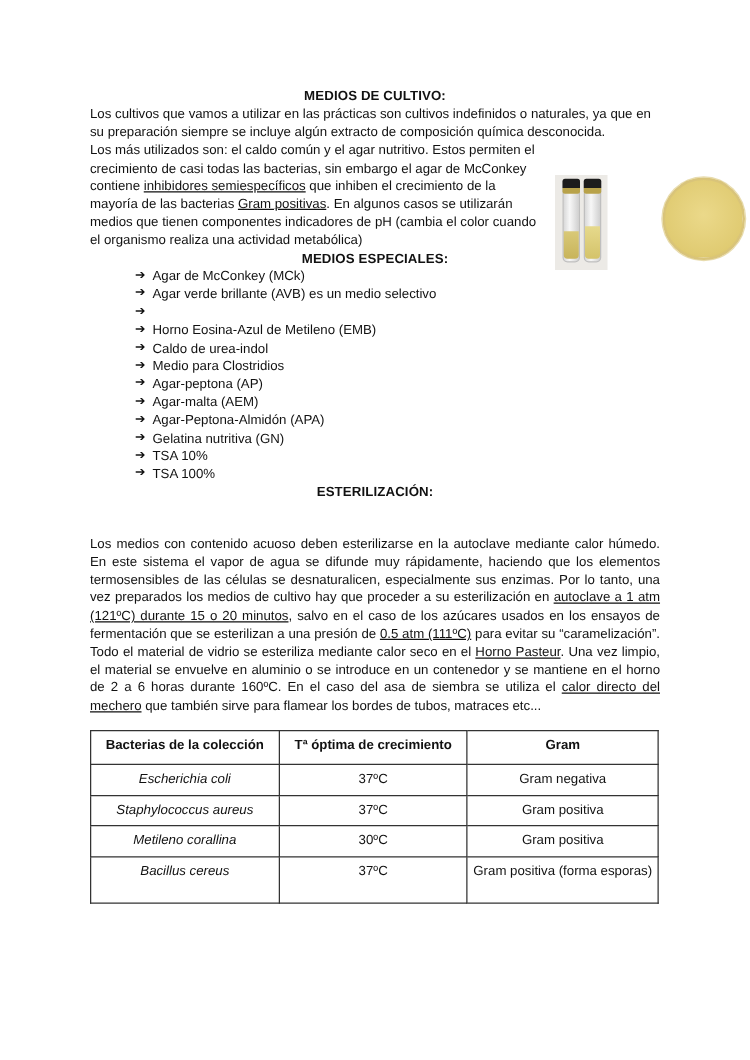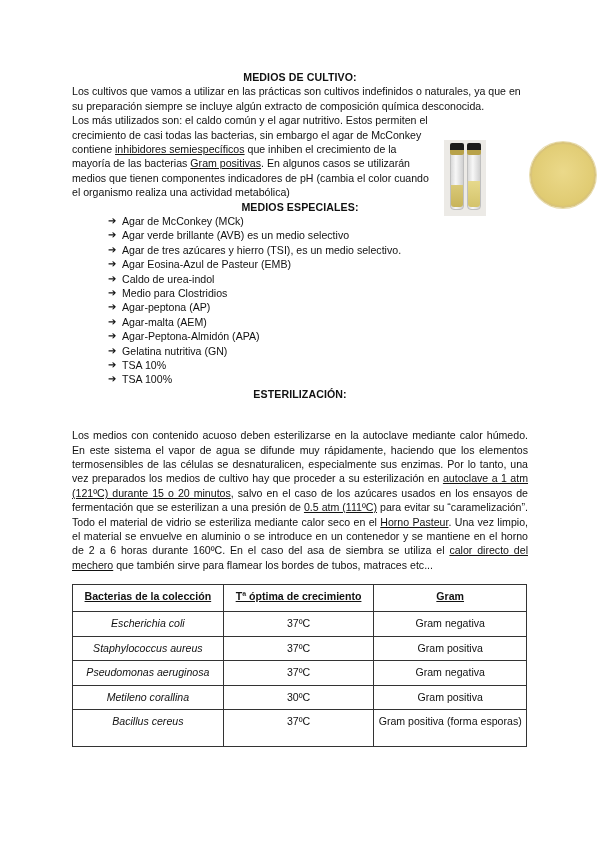--- a/index.html
+++ b/index.html
@@ -17,21 +17,21 @@
     .tubes { position: absolute; left: 0; top: 0; width: 42px; height: 76px; background: #eceae6; }
     .tube { position: absolute; top: 4px; width: 14px; height: 66px; border-radius: 2px 2px 4px 4px; background: linear-gradient(to right, #d9d9d9, #f7f7f7 40%, #d0d0d0); border: 1px solid #bfbfbf; }
     .tube .cap { position: absolute; left: -1px; top: -2px; width: 14px; height: 12px; border-radius: 2px; background: linear-gradient(#1c1c1c 60%, #b8a24a 60%); }
     .tube .liquid { position: absolute; left: 0; bottom: 2px; width: 12px; height: 22px; background: linear-gradient(#d9c978, #c8b45a); border-radius: 0 0 3px 3px; }
     .dish { position: absolute; left: 86px; top: 2px; width: 66px; height: 66px; border-radius: 50%; background: radial-gradient(circle at 50% 45%, #ebd98a, #e0cb72 70%, #cbb35a 100%); border: 2px solid #d9c47a; box-shadow: 0 0 0 1px #e8dcae; }
     ul.list { list-style: none; padding-left: 36px; }
     ul.list li { display: flex; align-items: center; height: 14.4px; }
     .arrow { width: 14px; display: inline-block; font-size: 10px; }
     table { border-collapse: collapse; position: absolute; left: 72px; top: 584px; width: 455px; font-size: 10.6px; }
     td, th { border: 1.5px solid #333; text-align: center; vertical-align: top; padding: 5px 4px 5px 4px; line-height: 13px; }
-    th { font-weight: bold; height: 27px; text-decoration: underline; }
+    th { font-weight: bold; height: 27px; }
     td { height: 24.5px; }
     td.sp { font-style: italic; }
     col.c1 { width: 151px; } col.c2 { width: 151px; } col.c3 { width: 153px; }
   </style>
 </head>
 <body>
 
 <div class="page">
   <h2>MEDIOS DE CULTIVO:</h2>
 
@@ -59,25 +59,24 @@
     <li>
         <span class="arrow">➔</span>
         <span>Agar de McConkey (MCk)</span>
       </li>
     <li>
         <span class="arrow">➔</span>
         <span>Agar verde brillante (AVB) es un medio selectivo</span>
       </li>
     <li>
         <span class="arrow">➔</span>
-        <span>Agar de tres azúcares y hierro (TSI), es un medio selectivo.</span>
       </li>
     <li>
         <span class="arrow">➔</span>
-        <span>Agar Eosina-Azul de Pasteur (EMB)</span>
+        <span>Horno Eosina-Azul de Metileno (EMB)</span>
       </li>
     <li>
         <span class="arrow">➔</span>
         <span>Caldo de urea-indol</span>
       </li>
     <li>
         <span class="arrow">➔</span>
         <span>Medio para Clostridios</span>
       </li>
     <li>
@@ -128,25 +127,20 @@
       <td class="sp">Escherichia coli</td>
       <td>37ºC</td>
       <td>Gram negativa</td>
     </tr>
     <tr>
       <td class="sp">Staphylococcus aureus</td>
       <td>37ºC</td>
       <td>Gram positiva</td>
     </tr>
     <tr>
-      <td class="sp">Pseudomonas aeruginosa</td>
-      <td>37ºC</td>
-      <td>Gram negativa</td>
-    </tr>
-    <tr>
       <td class="sp">Metileno corallina</td>
       <td>30ºC</td>
       <td>Gram positiva</td>
     </tr>
     <tr>
       <td class="sp" style="height:37px;">Bacillus cereus</td>
       <td>37ºC</td>
       <td>Gram positiva (forma esporas)</td>
     </tr>
   </tbody>

